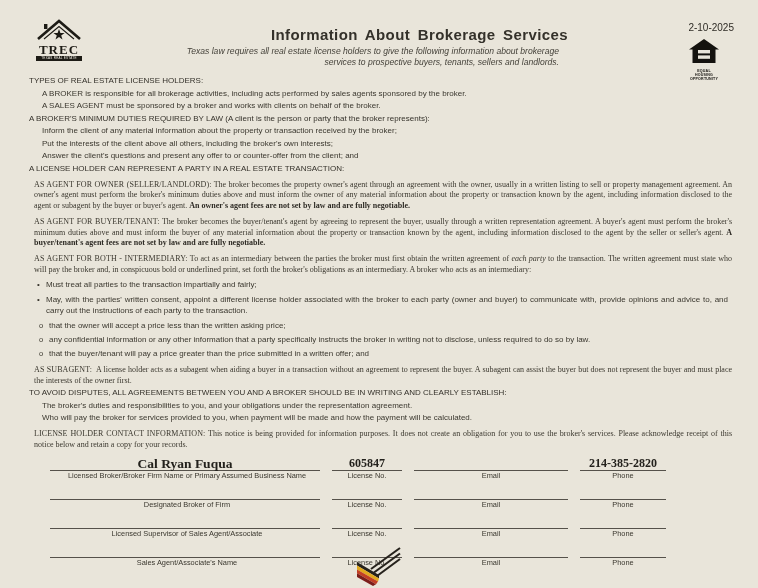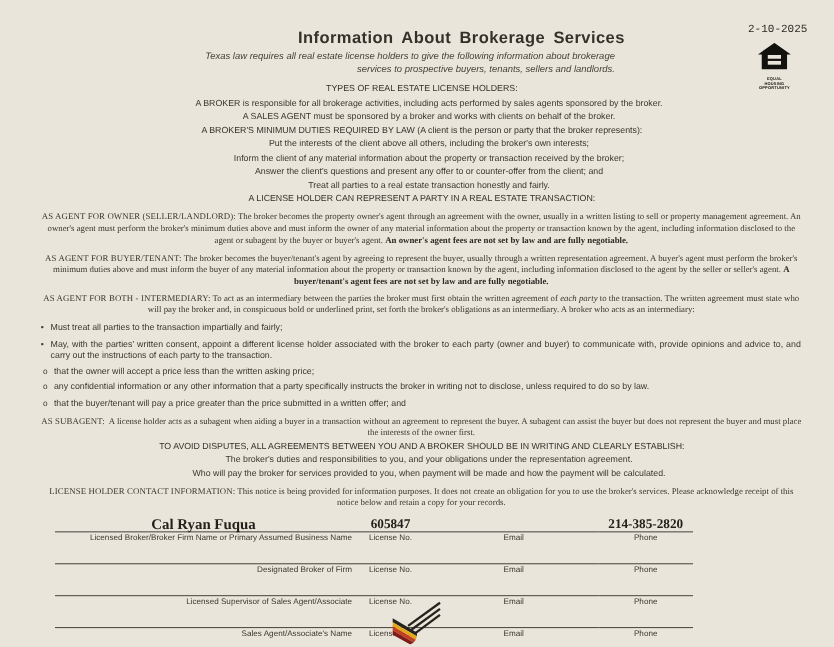--- a/index.html
+++ b/index.html
@@ -16,57 +16,67 @@
 
   
   .hdr{position:relative;height:72px;}
   .trec-logo{position:absolute;left:36px;top:18px;width:46px;text-align:center;}
   .trec-word{font-family:"Liberation Serif",serif;font-weight:bold;font-size:13px;color:#1d1b15;letter-spacing:1px;line-height:11px;}
   .trec-bar{background:#1d1b15;color:#efece2;font-size:3px;line-height:5px;height:5px;overflow:hidden;letter-spacing:.3px;margin-top:1px;}
   .title-block{position:absolute;left:168px;width:400px;top:26px;text-align:right;}
   .title-block h1{margin:0;font-size:15px;font-weight:bold;color:#34312a;letter-spacing:.4px;word-spacing:3px;}
   .subtitle{margin:3px auto 0 auto;font-size:8.6px;font-style:italic;color:#45423a;max-width:382px;line-height:1.25;}
   .hdr-right{position:absolute;right:22px;top:22px;text-align:center;width:64px;}
-  .rev-date{font-size:10px;color:#2e2b25;margin-bottom:6px;text-align:right;padding-right:2px;font-family:Liberation Mono, monospace;}
+  .rev-date{font-size:10px;color:#2e2b25;margin-bottom:6px;text-align:right;padding-right:2px;}
   .eho{display:inline-block;text-align:center;}
   .eho-caption{font-size:3.6px;font-weight:bold;color:#14120e;line-height:4px;letter-spacing:.2px;width:32px;margin:1px auto 0 auto;}
 
   
   .doc{padding:4px 20px 0 29px;font-size:8px;line-height:1.32;}
-  .doc p{margin:0 0 2px 0;text-align:center;}
+  .doc p{margin:0 0 2px 0;}
   .sec{margin-top:5.5px;}
   .h{color:#34312a;}
   .ind{margin-left:13px !important;}
   .lead{letter-spacing:.1px;}
   .para{margin-left:5px !important;margin-top:5.5px !important;text-align:justify;padding-right:6px;font-family:Liberation Serif, serif;}
   .b{font-weight:bold;color:#2e2b25;}
   .i{font-style:italic;}
   ul.bul{margin:5px 0 0 8px;padding:0;list-style:none;}
   ul.bul>li{margin:0 0 4.5px 0;padding-left:9px;position:relative;text-align:justify;padding-right:10px;}
   ul.bul>li::before{content:"\2022";position:absolute;left:0;top:0;}
   ul.sub{margin:3px 0 0 10px;padding:0;list-style:none;}
   ul.sub>li{margin:0 0 3.5px 0;padding-left:10px;position:relative;}
   ul.sub>li::before{content:"o";position:absolute;left:0;top:0;font-size:7.5px;}
 
   
   .iabs-form{margin:7px 0 0 50px;width:632px;}
-  .frow{display:grid;grid-template-columns:270px 70px 154px 86px;column-gap:0;margin-bottom:5px;}
+  .frow{display:grid;grid-template-columns:270px 70px 154px 86px;column-gap:12px;margin-bottom:5px;}
   .field .line{border-bottom:1px solid #55514a;min-height:13px;display:flex;align-items:flex-end;justify-content:center;}
   .field .val{font-family:"Liberation Serif",serif;font-weight:bold;color:#23211c;font-size:12px;line-height:13px;white-space:nowrap;}
   .field.big .val{font-size:13.5px;}
   .field .lab{font-size:7.4px;color:#3a372e;margin-top:1px;text-align:center;line-height:1.2;}
-  .field .lab.left{text-align:right;padding-left:4px;}
+  .field .lab.left{text-align:center;padding-left:4px;}
   .brand-logo{position:absolute;left:350px;top:546px;}
 </style>
 </head>
 <body>
 
 <div class="page">
 
   <div class="hdr">
+    <div class="trec-logo">
+      <svg width="46" height="22" viewBox="0 0 46 22">
+        <path d="M2,21 L23,3 L44,21" fill="none" stroke="#1d1b15" stroke-width="2.6"></path>
+        <path d="M8,21 L23,8.5 L38,21" fill="none" stroke="#1d1b15" stroke-width="1.1"></path>
+        <rect x="8" y="6" width="3.4" height="5" fill="#1d1b15"></rect>
+        <path d="M23,11 L24.4,15 L28.6,15 L25.2,17.4 L26.5,21.4 L23,19 L19.5,21.4 L20.8,17.4 L17.4,15 L21.6,15 Z" fill="#1d1b15"></path>
+      </svg>
+      <div class="trec-word">TREC</div>
+      <div class="trec-bar">TEXAS REAL ESTATE COMMISSION</div>
+    </div>
 
     <div class="title-block">
       <h1>Information About Brokerage Services</h1>
       <p class="subtitle">Texas law requires all real estate license holders to give the following information about brokerage services to prospective buyers, tenants, sellers and landlords.</p>
     </div>
 
     <div class="hdr-right">
       <div class="rev-date">2-10-2025</div>
       <div class="eho">
         <svg width="30" height="25" viewBox="0 0 30 25">
@@ -79,24 +89,23 @@
     </div>
   </div>
 
   <div class="doc">
 
     <p class="h sec">TYPES OF REAL ESTATE LICENSE HOLDERS:</p>
     <p class="ind">A BROKER is responsible for all brokerage activities, including acts performed by sales agents sponsored by the broker.</p>
     <p class="ind">A SALES AGENT must be sponsored by a broker and works with clients on behalf of the broker.</p>
 
     <p class="h sec">A BROKER'S MINIMUM DUTIES REQUIRED BY LAW (A client is the person or party that the broker represents):</p>
+    <p class="ind">Inform the client of any material information about the property or transaction received by the broker;</p>
     <p class="ind">Put the interests of the client above all others, including the broker's own interests;</p>
-    <p class="ind">Inform the client of any material information about the property or transaction received by the broker;</p>
     <p class="ind">Answer the client's questions and present any offer to or counter-offer from the client; and</p>
-    <p class="ind">Treat all parties to a real estate transaction honestly and fairly.</p>
 
     <p class="h sec">A LICENSE HOLDER CAN REPRESENT A PARTY IN A REAL ESTATE TRANSACTION:</p>
 
     <p class="para"><span class="lead">AS AGENT FOR OWNER (SELLER/LANDLORD):</span> <span>The broker becomes the property owner's agent through an agreement with the owner, usually in a written listing to sell or property management agreement. An owner's agent must perform the broker's minimum duties above and must inform the owner of any material information about the property or transaction known by the agent, including information disclosed to the agent or subagent by the buyer or buyer's agent.</span> <span class="b">An owner's agent fees are not set by law and are fully negotiable.</span></p>
 
     <p class="para"><span class="lead">AS AGENT FOR BUYER/TENANT:</span> <span>The broker becomes the buyer/tenant's agent by agreeing to represent the buyer, usually through a written representation agreement. A buyer's agent must perform the broker's minimum duties above and must inform the buyer of any material information about the property or transaction known by the agent, including information disclosed to the agent by the seller or seller's agent.</span> <span class="b">A buyer/tenant's agent fees are not set by law and are fully negotiable.</span></p>
 
     <p class="para"><span class="lead">AS AGENT FOR BOTH - INTERMEDIARY:</span> <span>To act as an intermediary between the parties the broker must first obtain the written agreement of</span> <span class="i">each party</span> <span>to the transaction. The written agreement must state who will pay the broker and, in conspicuous bold or underlined print, set forth the broker's obligations as an intermediary. A broker who acts as an intermediary:</span></p>
 
     <ul class="bul">

